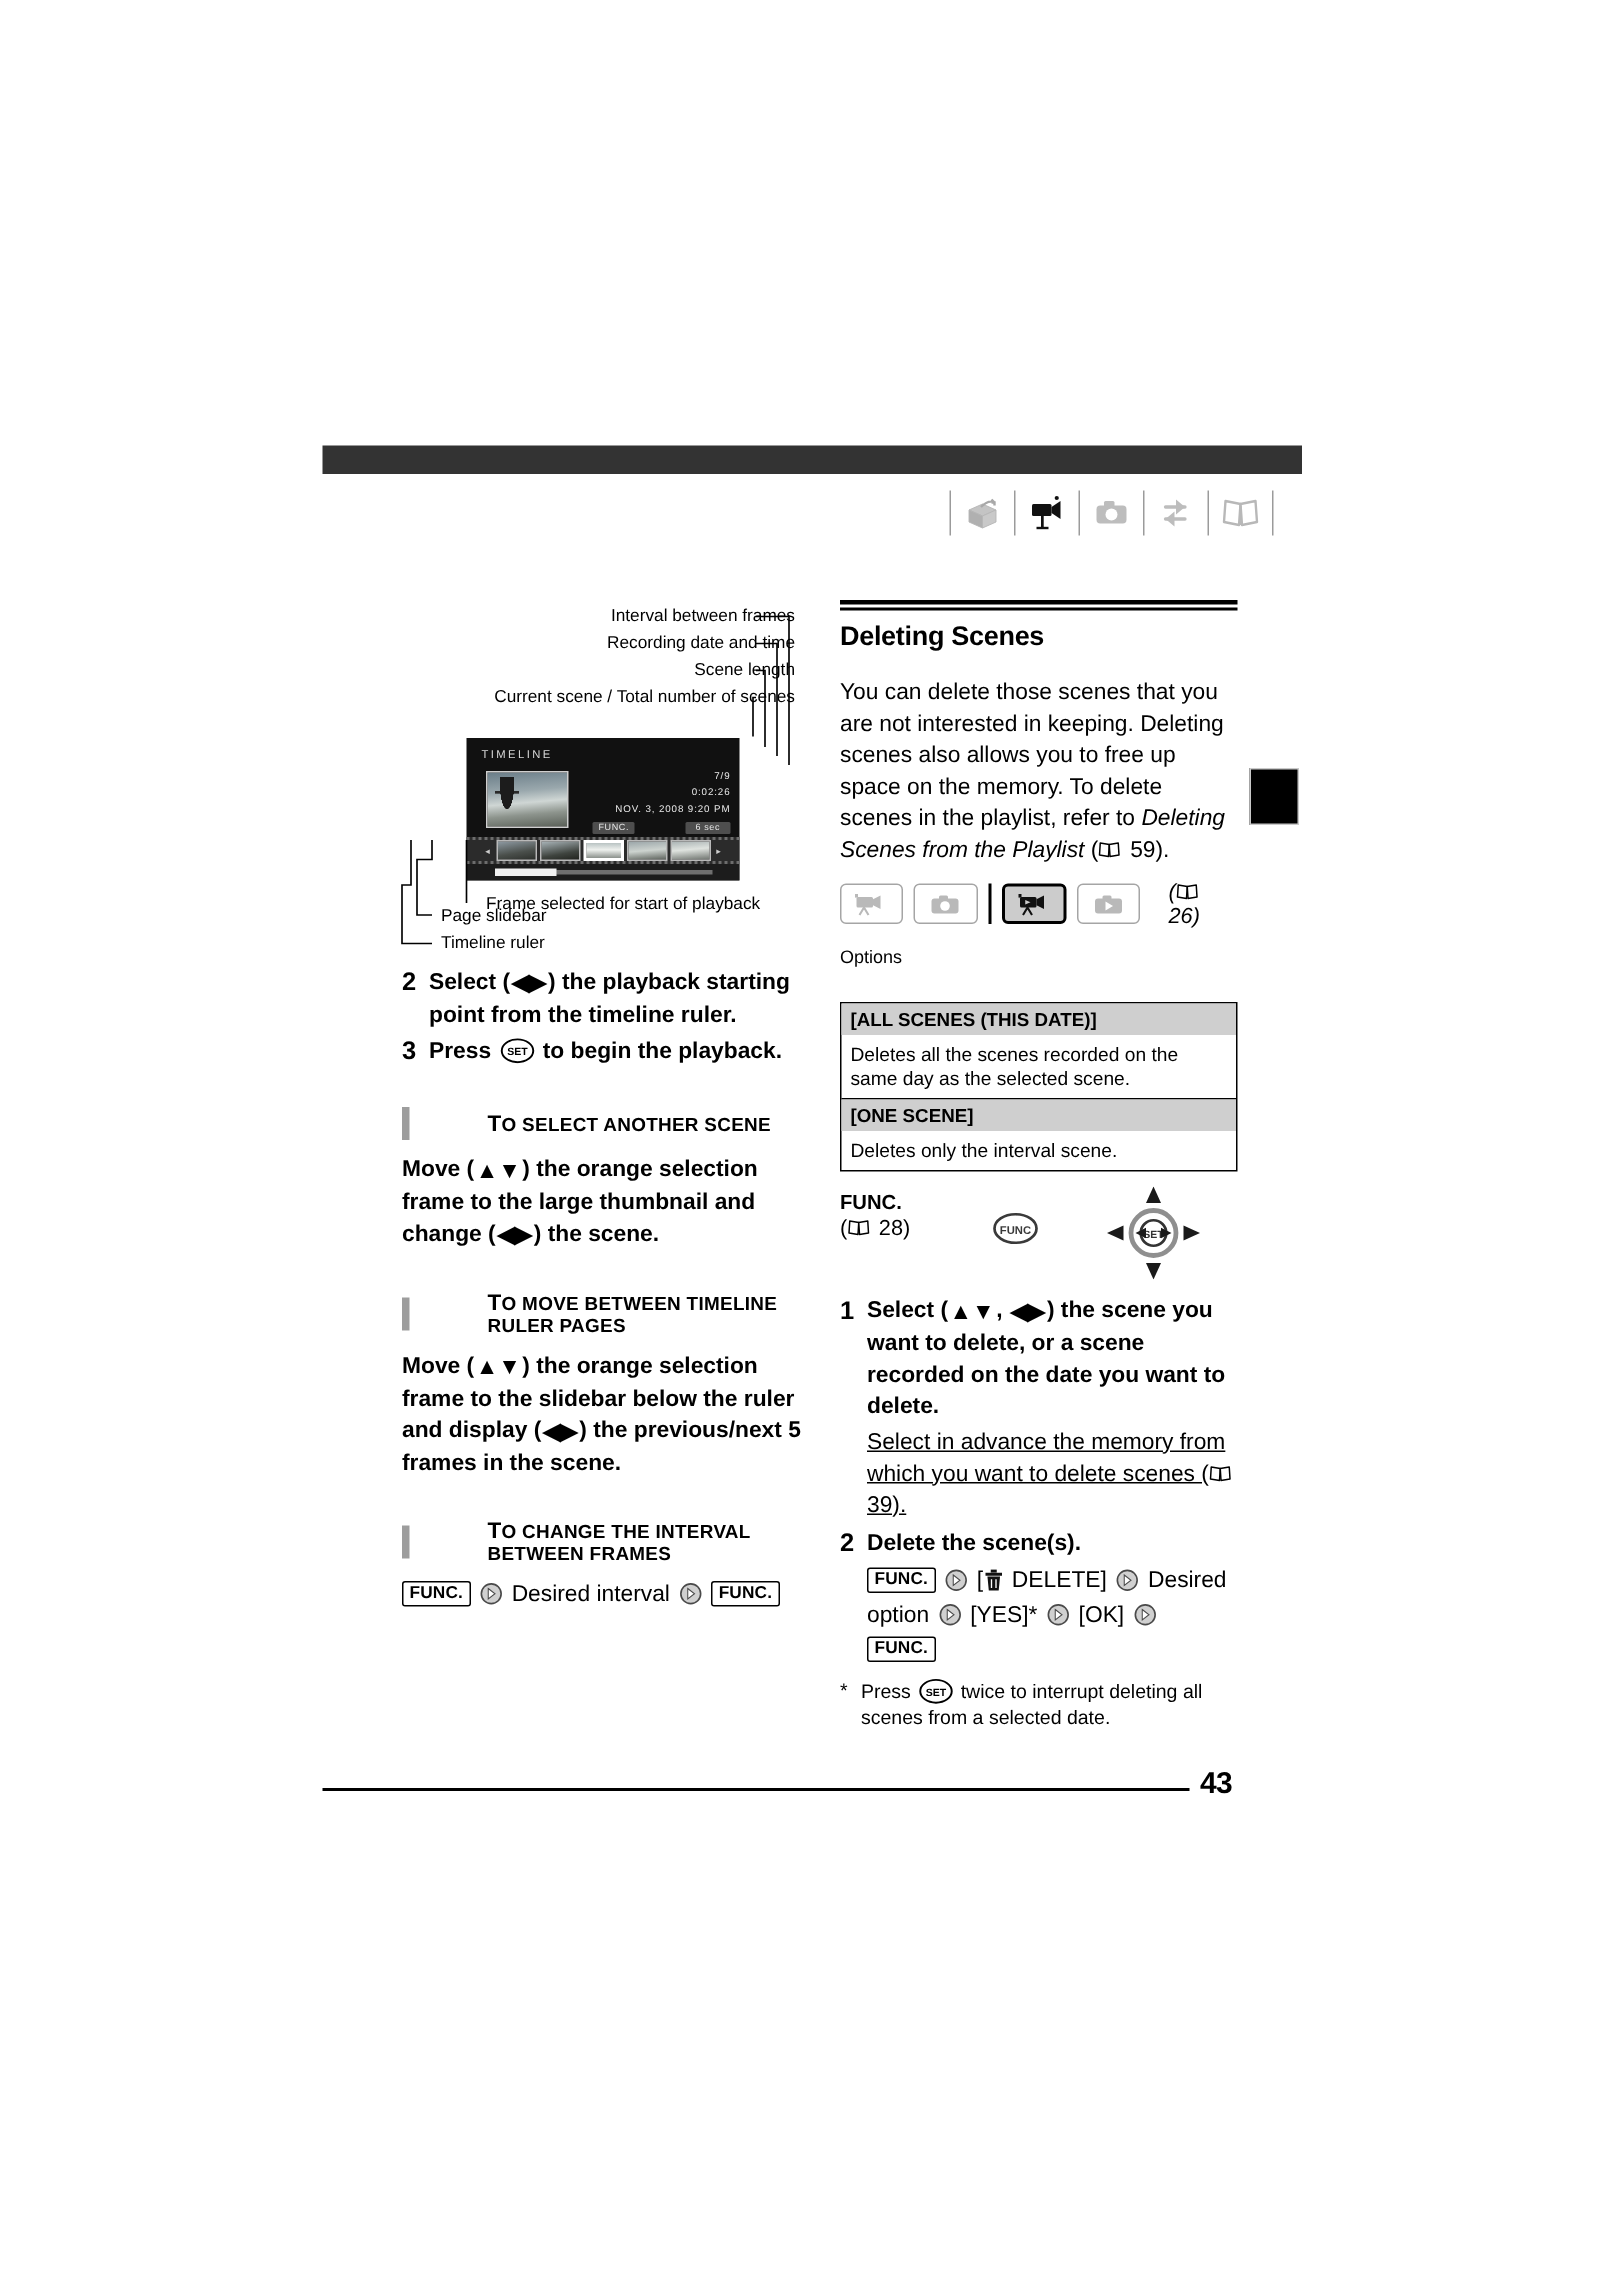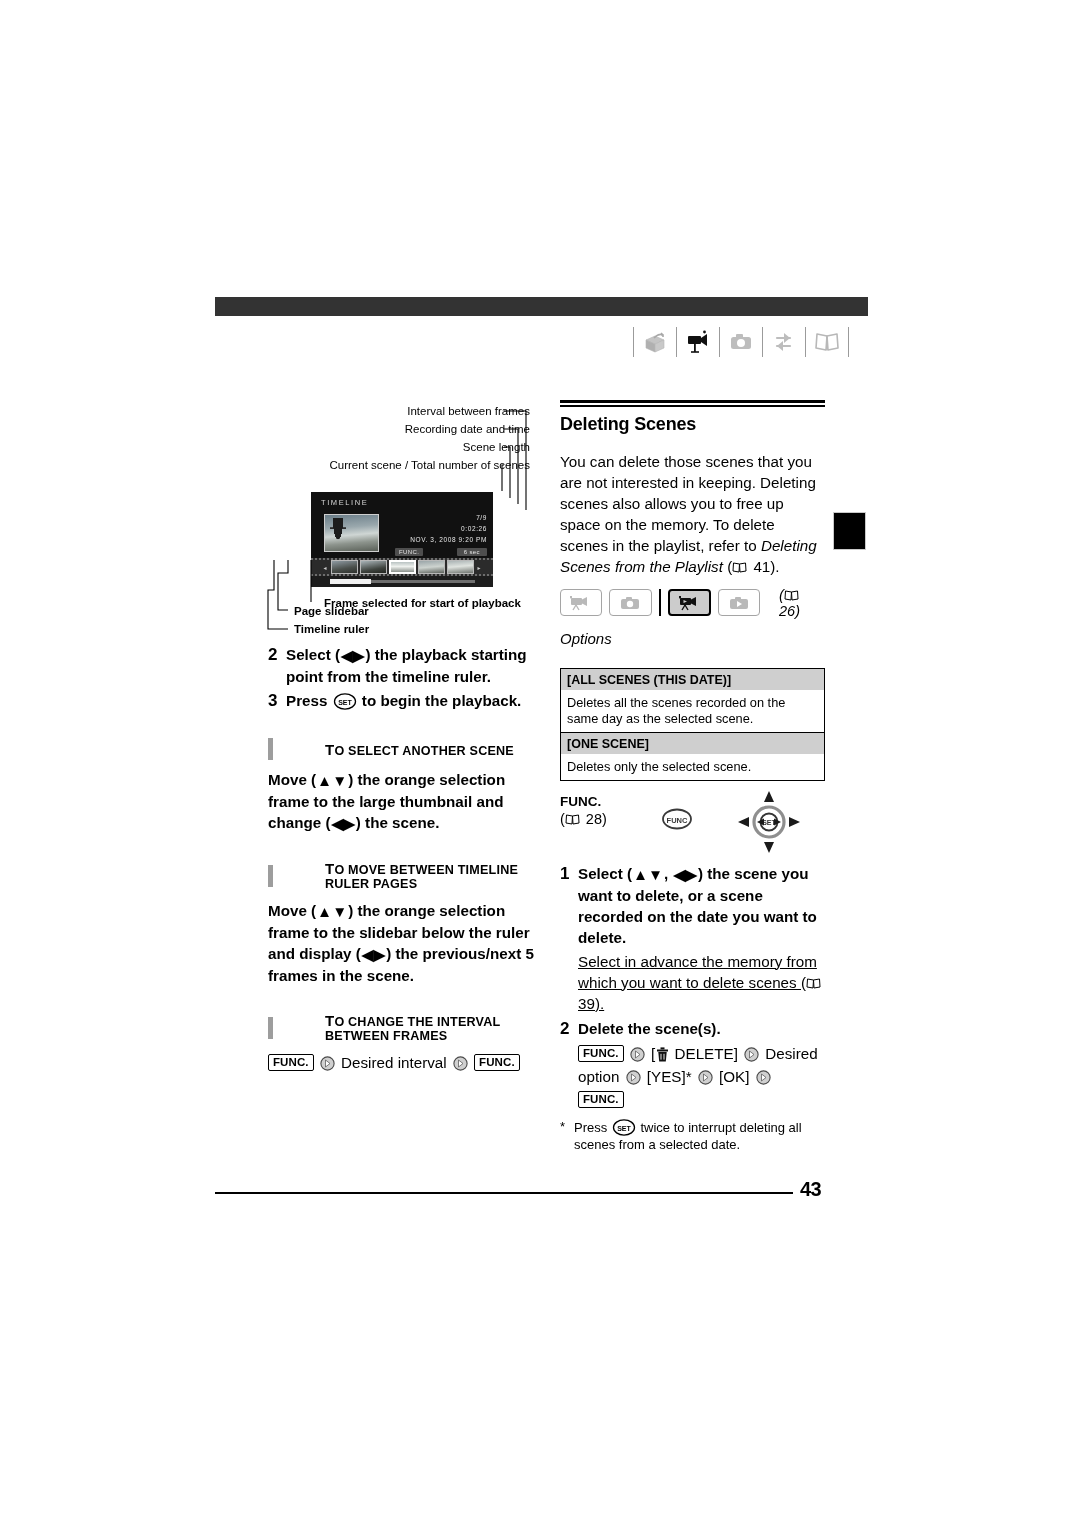--- a/index.html
+++ b/index.html
@@ -335,23 +335,22 @@
     font-size: 15.2px;
     font-weight: bold;
     line-height: 19px;
   }
   .h2-rule {
     height: 1.5px;
     background: #000;
     margin-top: 5px;
   }
   .opt-label {
-    font-size: 15px;
+    font-size: 12px;
     line-height: 19px;
-    font-style: italic;
   }
   .opt-table {
     border: 1.4px solid #000;
     box-sizing: border-box;
     margin-top: 20px;
     width: 265px;
   }
   .opt-head {
     background: #cfcfcf;
     font-size: 12.5px;
@@ -568,21 +567,21 @@
   </div>
 
   <svg class="leaders-bottom" viewBox="0 0 270 78">
     <g stroke="#000" stroke-width="1.1" fill="none">
       <path d="M45 0 L45 42"></path>
       <path d="M22 0 L22 13 L12 13 L12 50 L22 50"></path>
       <path d="M8  0 L8  30 L2 30 L2 69 L22 69"></path>
       <path d="M45 13 L45 13"></path>
     </g>
   </svg>
-  <div style="position:absolute; left:266px; top:560px; width:300px; height:80px;font-weight:bold;">
+  <div style="position:absolute; left:266px; top:560px; width:300px; height:80px;">
     <div class="callout-b" style="left:58px; top:37px;">Frame selected for start of playback</div>
     <div class="callout-b" style="left:28px; top:45px;">Page slidebar</div>
     <div class="callout-b" style="left:28px; top:63px;">Timeline ruler</div>
   </div>
 
   <div style="position:absolute; left:268px; top:644px; width:266px;">
 
     <div class="step">
       <div class="num">2</div>
       <div class="txt"><span>Select (</span><span class="joy-dir">◀▶</span><span>) the playback starting point from the timeline ruler.</span></div>
@@ -636,21 +635,21 @@
       <div class="h1-rule-thick"></div>
       <div class="h1-rule-thin"></div>
       <div class="h1-title">Deleting Scenes</div>
     </div>
 
     <div class="para" style="margin-top:16px;"><span>You can delete those scenes that you are not interested in keeping. Deleting scenes also allows you to free up space on the memory. To delete scenes in the playlist, refer to </span><i>Deleting Scenes from the Playlist</i> (<svg class="book-gl" viewBox="0 0 15 12">
           <g fill="#fff" stroke="#000" stroke-width="1" stroke-linejoin="round">
             <path d="M7.5 3 L1.5 2 L1 10 L7 11 Z"></path>
             <path d="M7.5 3 L13.5 2 L14 10 L8 11 Z"></path>
           </g>
-        </svg><span> 41).</span></div>
+        </svg><span> 59).</span></div>
 
     <div class="mode-row">
       <div class="mode-btn">
         <svg width="26" height="16" viewBox="0 0 26 16">
             <g fill="#b9b9b9">
               <rect x="3" y="3" width="11" height="7" rx="1"></rect>
               <path d="M14 4.5 L19 2 L19 11 L14 8.5 Z"></path>
               <path d="M8 10 L5 15 M8 10 L11 15" stroke="#b9b9b9" stroke-width="1.4"></path>
             </g>
             <rect x="2" y="1" width="2" height="2.4" fill="#b9b9b9"></rect>
@@ -694,21 +693,21 @@
           </svg><span> 26)</span></div>
     </div>
 
 
     <div class="opt-label" style="margin-top:10px;">Options</div>
 
     <div class="opt-table">
       <div class="opt-head">[ALL SCENES (THIS DATE)]</div>
       <div class="opt-body">Deletes all the scenes recorded on the same day as the selected scene.</div>
       <div class="opt-head">[ONE SCENE]</div>
-      <div class="opt-body last">Deletes only the selected scene.</div>
+      <div class="opt-body last">Deletes only the interval scene.</div>
     </div>
 
     <div class="func-block">
       <div class="func-lbl">FUNC.</div>
       <div class="func-page">(<svg class="book-gl" viewBox="0 0 15 12">
             <g fill="#fff" stroke="#000" stroke-width="1" stroke-linejoin="round">
               <path d="M7.5 3 L1.5 2 L1 10 L7 11 Z"></path>
               <path d="M7.5 3 L13.5 2 L14 10 L8 11 Z"></path>
             </g>
           </svg><span> 28)</span></div>

